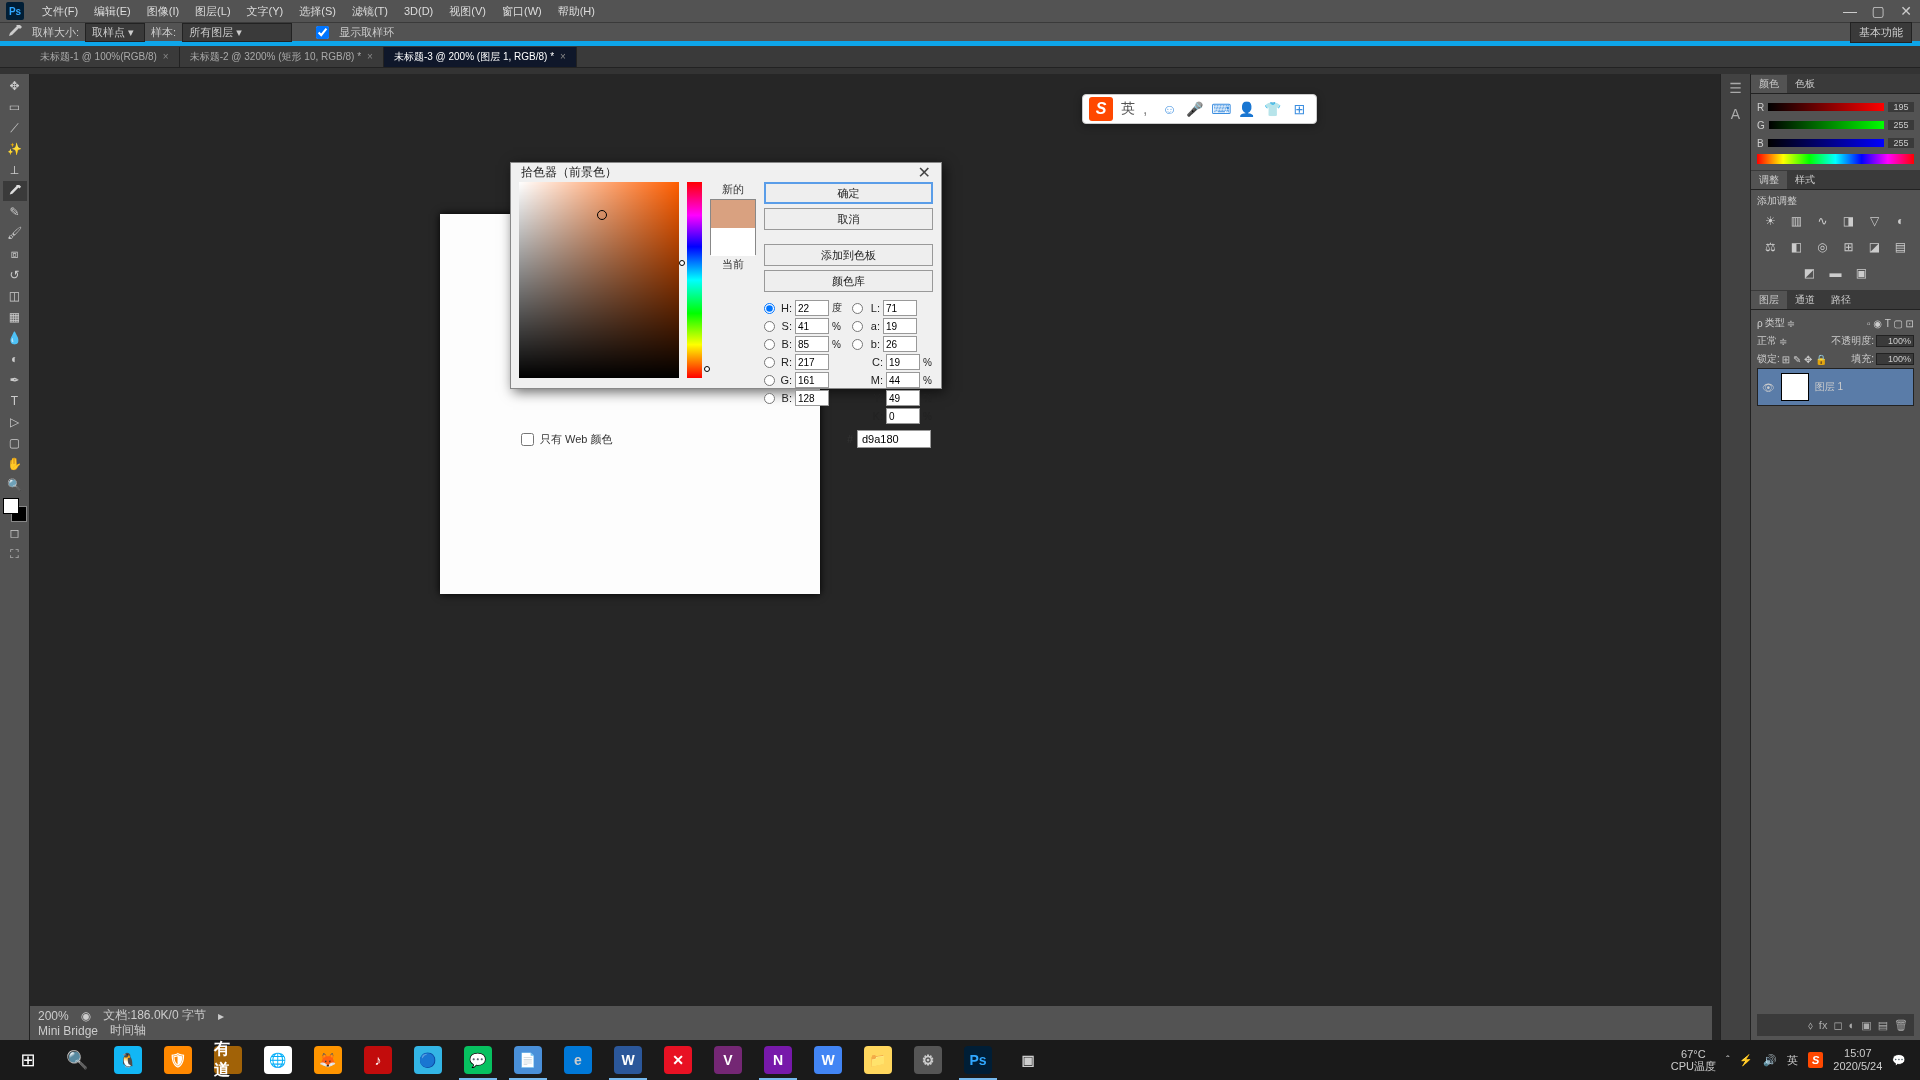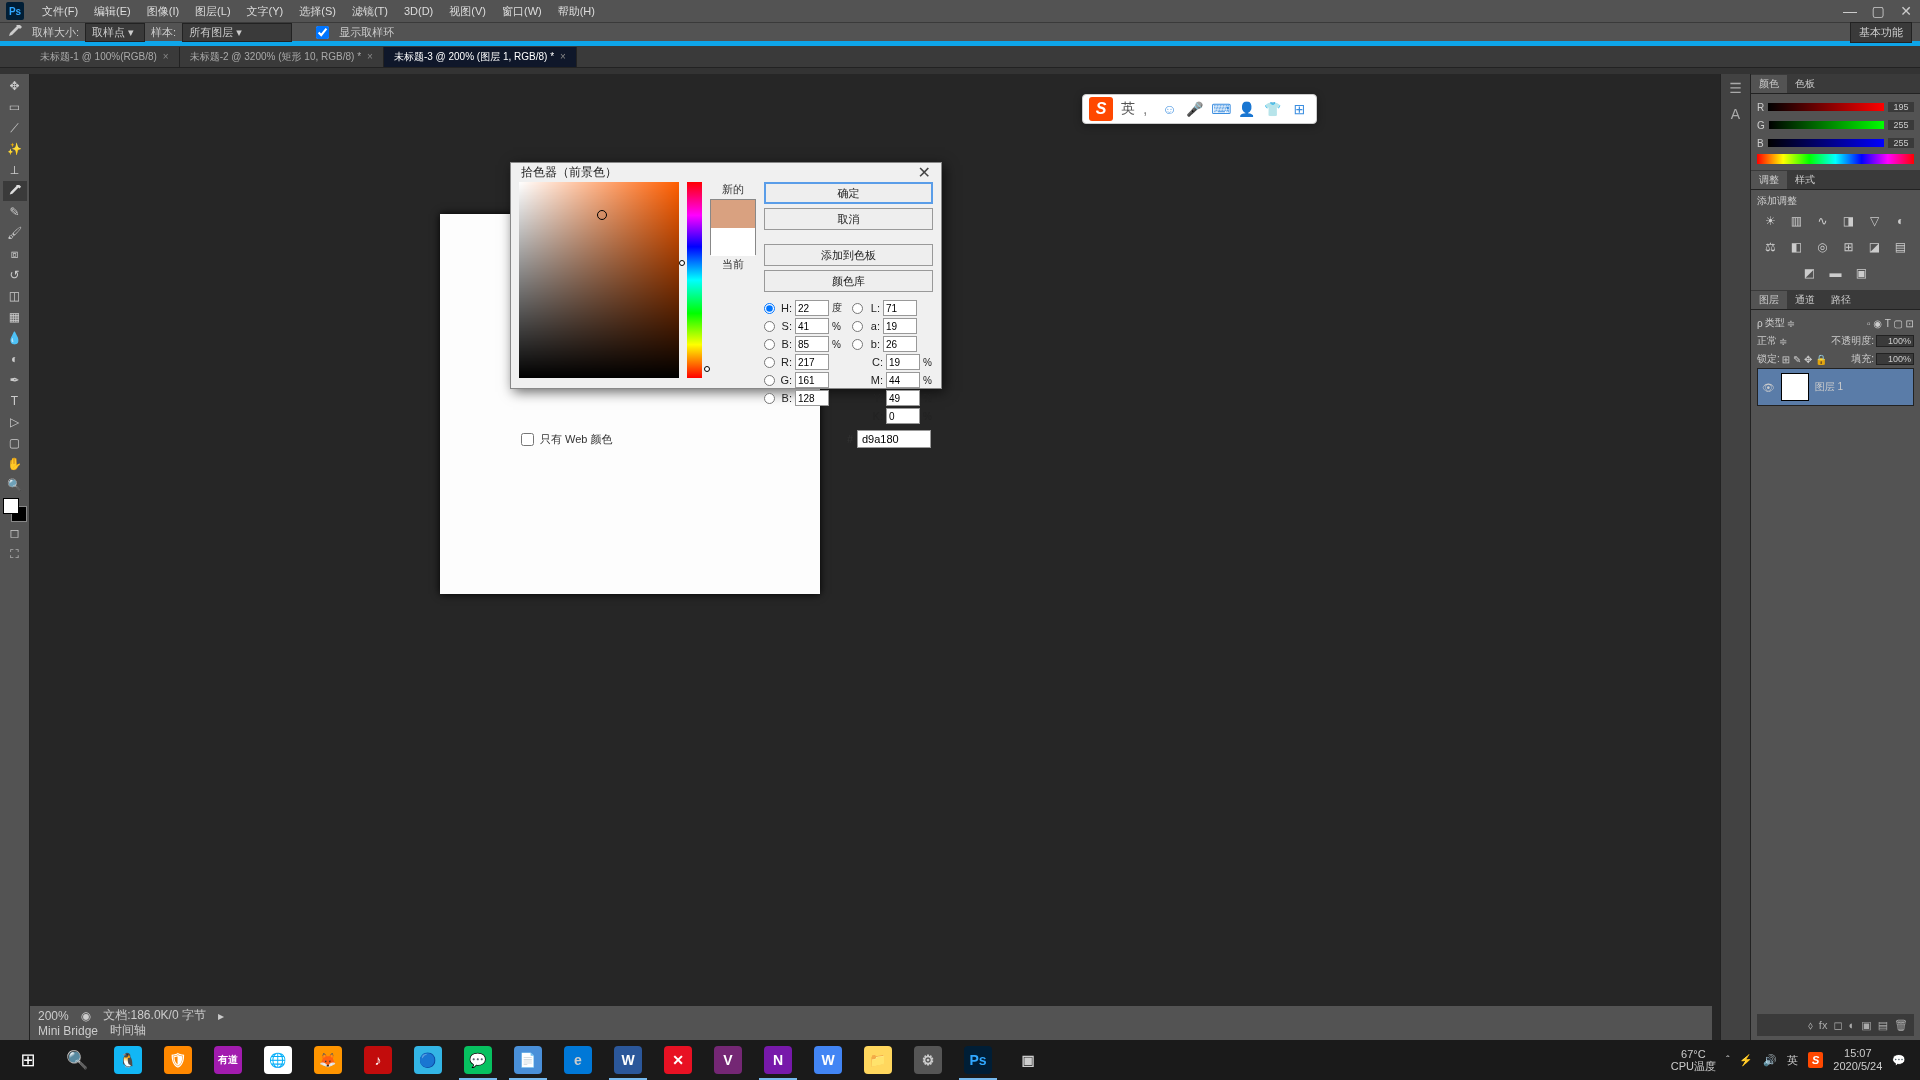--- a/index.html
+++ b/index.html
@@ -447,21 +447,21 @@
       <span style="color:#fff">⊞</span>
     </div>
   <div class="task-icon">🔍</div>
   <div class="task-icon">
       <div class="ico" style="background:#12b7f5;color:#fff">🐧</div>
     </div>
   <div class="task-icon">
       <div class="ico" style="background:#ff8800;color:#fff">🛡</div>
     </div>
   <div class="task-icon">
-      <div class="ico" style="background:#a21caf;color:#fff;font-size:10px">有道</div>
+      <div class="ico" style="background:#a16207;color:#fff;font-size:16px">有道</div>
     </div>
   <div class="task-icon">
       <div class="ico" style="background:#fff">🌐</div>
     </div>
   <div class="task-icon">
       <div class="ico" style="background:#ff9500">🦊</div>
     </div>
   <div class="task-icon">
       <div class="ico" style="background:#c20c0c;color:#fff">♪</div>
     </div>

